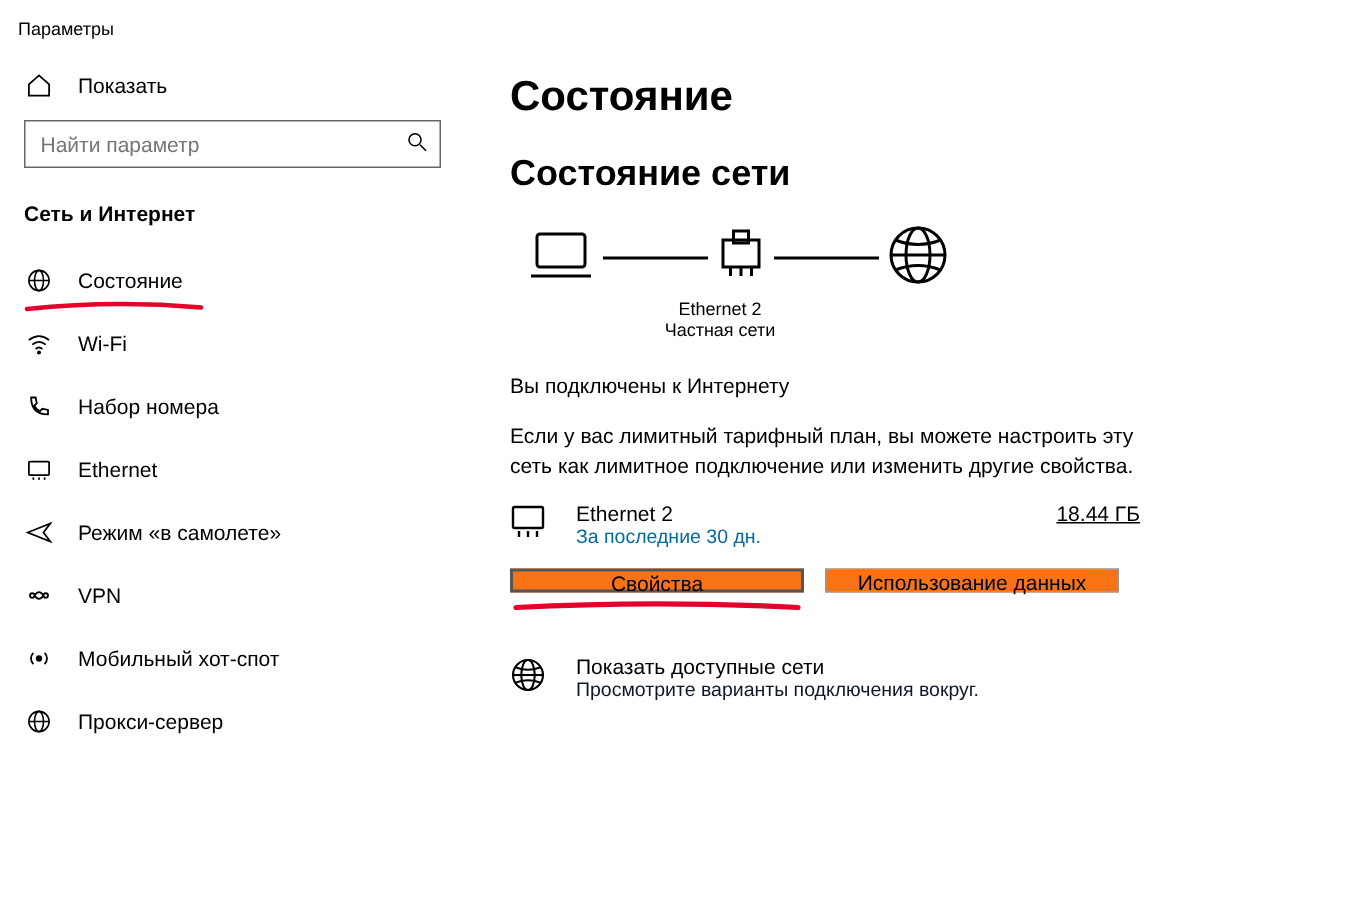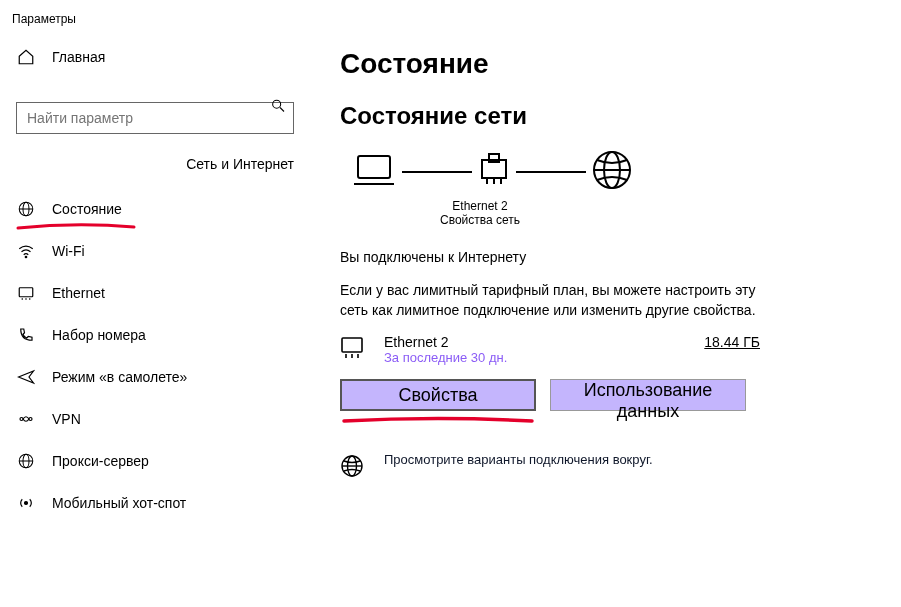--- a/index.html
+++ b/index.html
@@ -39,34 +39,32 @@
       position: relative;
     }
     .search-input {
       width: 100%;
       height: 32px;
       border: 1px solid #666;
       padding: 0 32px 0 10px;
       font-size: 14px;
       background: #fff;
       outline: none;
-      margin-top: 22px;
     }
     .search-icon {
       position: absolute;
       right: 8px;
       top: 50%;
       transform: translateY(-50%);
       pointer-events: none;
     }
     .section-label {
-      font-weight: 400;
+      font-weight: 700;
       font-size: 14px;
       padding: 4px 8px 16px 8px;
-      text-align: right;
     }
     .nav-item {
       display: flex;
       align-items: center;
       gap: 16px;
       padding: 12px 8px;
       cursor: pointer;
       position: relative;
     }
     .nav-item .icon { width: 20px; display: flex; justify-content: center; align-items: center; }
@@ -124,33 +122,33 @@
     .conn-row {
       display: flex;
       align-items: flex-start;
       gap: 16px;
       margin-bottom: 14px;
       max-width: 420px;
     }
     .conn-icon { width: 28px; padding-top: 2px; }
     .conn-text { flex: 1; }
     .conn-name { font-size: 14px; }
-    .conn-sub { font-size: 13px; color: #8b5cf6; }
+    .conn-sub { font-size: 13px; color: #0369a1; }
     .conn-usage { font-size: 14px; text-decoration: underline; }
     .btn-row {
       display: flex;
       gap: 14px;
       margin-bottom: 4px;
     }
     .btn {
       width: 196px;
-      height: 32px;
-      background: #c4b5fd;
+      height: 16px;
+      background: #f97316;
       border: 1px solid #999;
-      font-size: 18px;
+      font-size: 14px;
       cursor: pointer;
       font-family: inherit;
     }
     .btn.primary {
       border: 2px solid #555;
     }
     .red-underline-btn {
       margin-bottom: 22px;
     }
     .link-row {
@@ -172,21 +170,21 @@
 <div class="content">
 
   <div class="sidebar">
 
     <div class="home-row">
       <span class="icon">
         <svg width="18" height="18" viewBox="0 0 24 24" fill="none" stroke="#000" stroke-width="1.6">
             <path d="M3 11 L12 3 L21 11 V21 H3 Z"></path>
           </svg>
       </span>
-      <span>Главная</span>
+      <span>Показать</span>
     </div>
 
     <div class="search-wrap">
       <input class="search-input" placeholder="Найти параметр" style="">
       <span class="search-icon">
         <svg width="16" height="16" viewBox="0 0 24 24" fill="none" stroke="#000" stroke-width="1.6">
             <circle cx="10" cy="10" r="6"></circle>
             <line x1="15" y1="15" x2="21" y2="21"></line>
           </svg>
       </span>
@@ -216,79 +214,79 @@
             <path d="M9 17 Q12 14 15 17"></path>
             <circle cx="12" cy="20" r="1" fill="#000"></circle>
           </svg>
       </span>
       <span>Wi-Fi</span>
     </div>
 
     <div class="nav-item">
       <span class="icon">
         <svg width="18" height="18" viewBox="0 0 24 24" fill="none" stroke="#000" stroke-width="1.6">
+            <path d="M5 4 C5 14 10 19 20 19 L20 15 L15 14 L13 16 C10 15 9 14 8 11 L10 9 L9 4 Z"></path>
+          </svg>
+      </span>
+      <span>Набор номера</span>
+    </div>
+
+    <div class="nav-item">
+      <span class="icon">
+        <svg width="18" height="18" viewBox="0 0 24 24" fill="none" stroke="#000" stroke-width="1.6">
             <rect x="3" y="5" width="18" height="12" rx="1"></rect>
             <line x1="7" y1="19" x2="7" y2="21"></line>
             <line x1="12" y1="19" x2="12" y2="21"></line>
             <line x1="17" y1="19" x2="17" y2="21"></line>
           </svg>
       </span>
       <span>Ethernet</span>
     </div>
 
     <div class="nav-item">
       <span class="icon">
         <svg width="18" height="18" viewBox="0 0 24 24" fill="none" stroke="#000" stroke-width="1.6">
-            <path d="M5 4 C5 14 10 19 20 19 L20 15 L15 14 L13 16 C10 15 9 14 8 11 L10 9 L9 4 Z"></path>
-          </svg>
-      </span>
-      <span>Набор номера</span>
-    </div>
-
-    <div class="nav-item">
-      <span class="icon">
-        <svg width="18" height="18" viewBox="0 0 24 24" fill="none" stroke="#000" stroke-width="1.6">
             <path d="M2 12 L22 4 L16 12 L22 20 L2 12 Z"></path>
           </svg>
       </span>
       <span>Режим «в самолете»</span>
     </div>
 
     <div class="nav-item">
       <span class="icon">
         <svg width="18" height="18" viewBox="0 0 24 24" fill="none" stroke="#000" stroke-width="1.6">
             <circle cx="6" cy="12" r="2"></circle>
             <circle cx="18" cy="12" r="2"></circle>
             <path d="M8 12 Q12 6 16 12"></path>
             <path d="M8 12 Q12 18 16 12"></path>
           </svg>
       </span>
       <span>VPN</span>
     </div>
 
     <div class="nav-item">
       <span class="icon">
+        <svg width="18" height="18" viewBox="0 0 24 24" fill="none" stroke="#000" stroke-width="1.6">
+            <circle cx="12" cy="12" r="2" fill="#000"></circle>
+            <path d="M7 7 A7 7 0 0 0 7 17"></path>
+            <path d="M17 7 A7 7 0 0 1 17 17"></path>
+          </svg>
+      </span>
+      <span>Мобильный хот-спот</span>
+    </div>
+
+    <div class="nav-item">
+      <span class="icon">
         <svg width="18" height="18" viewBox="0 0 24 24" fill="none" stroke="#000" stroke-width="1.4">
             <circle cx="12" cy="12" r="9"></circle>
             <ellipse cx="12" cy="12" rx="4" ry="9"></ellipse>
             <line x1="3" y1="12" x2="21" y2="12"></line>
           </svg>
       </span>
       <span>Прокси-сервер</span>
-    </div>
-
-    <div class="nav-item">
-      <span class="icon">
-        <svg width="18" height="18" viewBox="0 0 24 24" fill="none" stroke="#000" stroke-width="1.6">
-            <circle cx="12" cy="12" r="2" fill="#000"></circle>
-            <path d="M7 7 A7 7 0 0 0 7 17"></path>
-            <path d="M17 7 A7 7 0 0 1 17 17"></path>
-          </svg>
-      </span>
-      <span>Мобильный хот-спот</span>
     </div>
 
   </div>
 
   <div class="main">
     <div class="h1">Состояние</div>
     <div class="h2">Состояние сети</div>
 
     <div class="diagram">
       <span>
@@ -313,21 +311,21 @@
             <circle cx="22" cy="22" r="18"></circle>
             <ellipse cx="22" cy="22" rx="8" ry="18"></ellipse>
             <line x1="4" y1="22" x2="40" y2="22"></line>
             <path d="M7 12 Q22 18 37 12"></path>
             <path d="M7 32 Q22 26 37 32"></path>
           </svg>
       </span>
     </div>
     <div class="diag-labels">
       <div>Ethernet 2</div>
-      <div>Свойства сеть</div>
+      <div>Частная сети</div>
     </div>
 
     <div class="subheading">Вы подключены к Интернету</div>
     <div class="bodytext">Если у вас лимитный тарифный план, вы можете настроить эту сеть как лимитное подключение или изменить другие свойства.</div>
 
     <div class="conn-row">
       <div class="conn-icon">
         <svg width="28" height="24" viewBox="0 0 28 24" fill="none" stroke="#000" stroke-width="1.6">
             <rect x="2" y="2" width="20" height="14" rx="1"></rect>
             <line x1="6" y1="18" x2="6" y2="22"></line>
@@ -354,18 +352,19 @@
       <div class="link-icon">
         <svg width="24" height="24" viewBox="0 0 24 24" fill="none" stroke="#000" stroke-width="1.4">
             <circle cx="12" cy="12" r="10"></circle>
             <ellipse cx="12" cy="12" rx="4.5" ry="10"></ellipse>
             <line x1="2" y1="12" x2="22" y2="12"></line>
             <path d="M4 7 Q12 10 20 7"></path>
             <path d="M4 17 Q12 14 20 17"></path>
           </svg>
       </div>
       <div>
+        <div class="link-title">Показать доступные сети</div>
         <div class="link-sub">Просмотрите варианты подключения вокруг.</div>
       </div>
     </div>
 
   </div>
 </div>
 
 </body></html>

